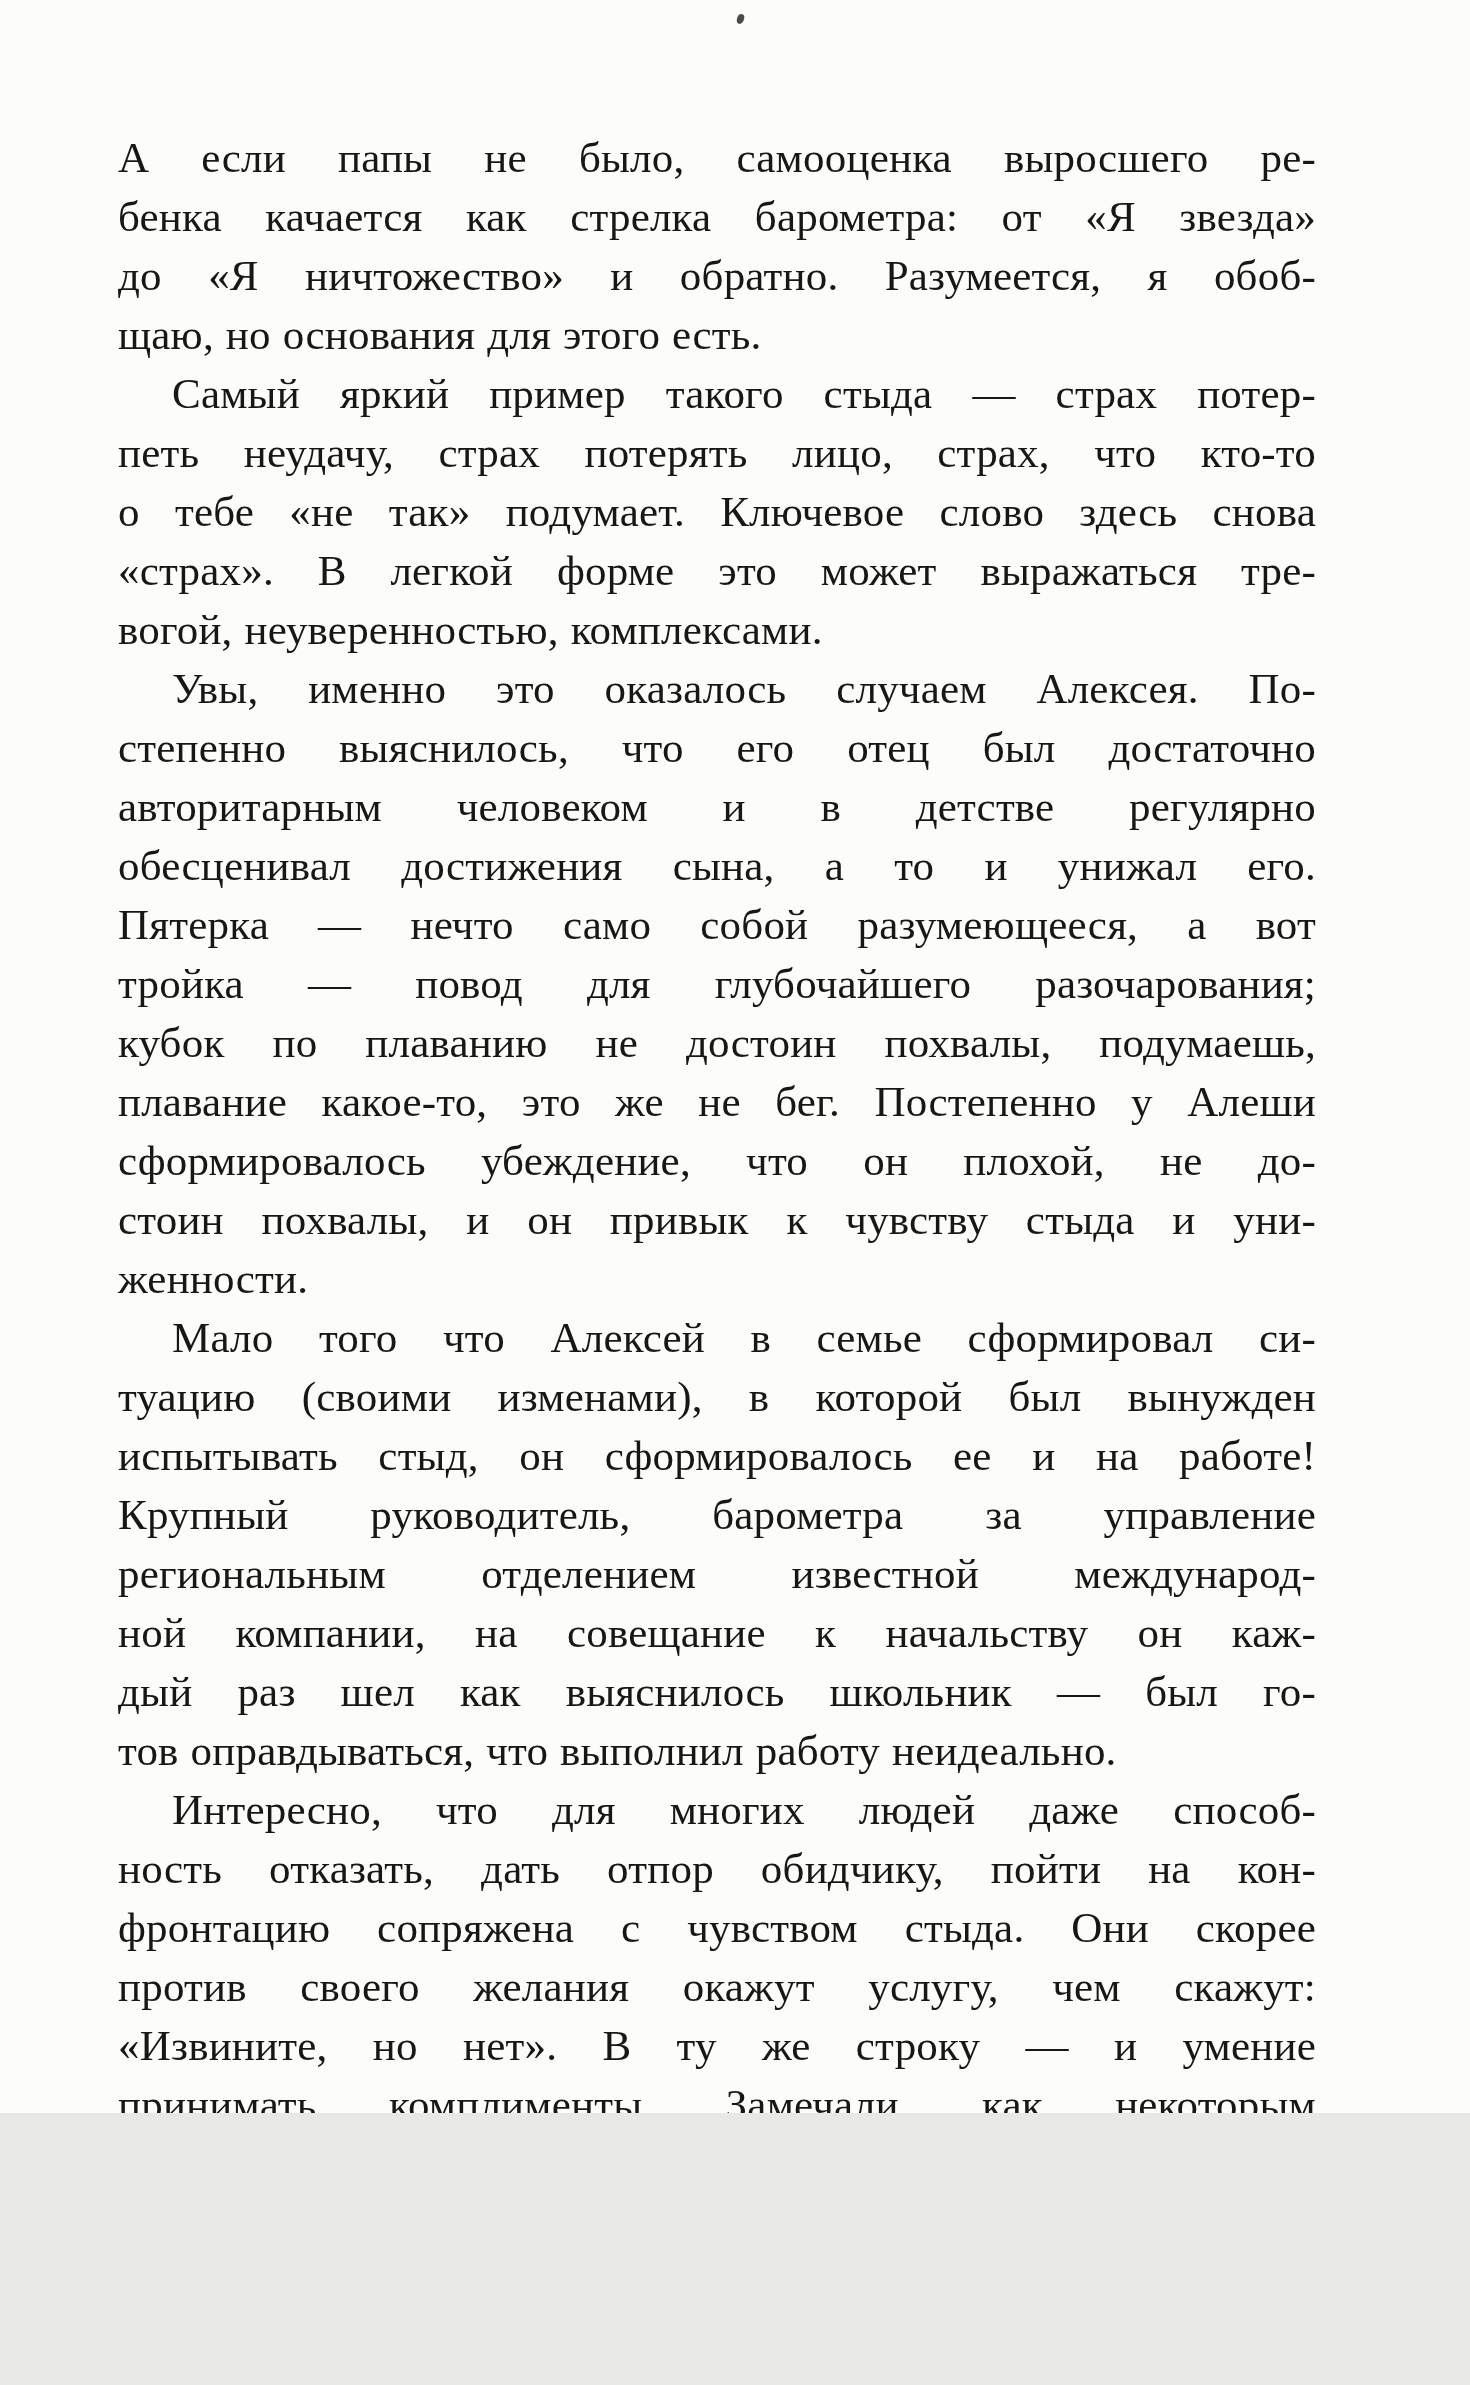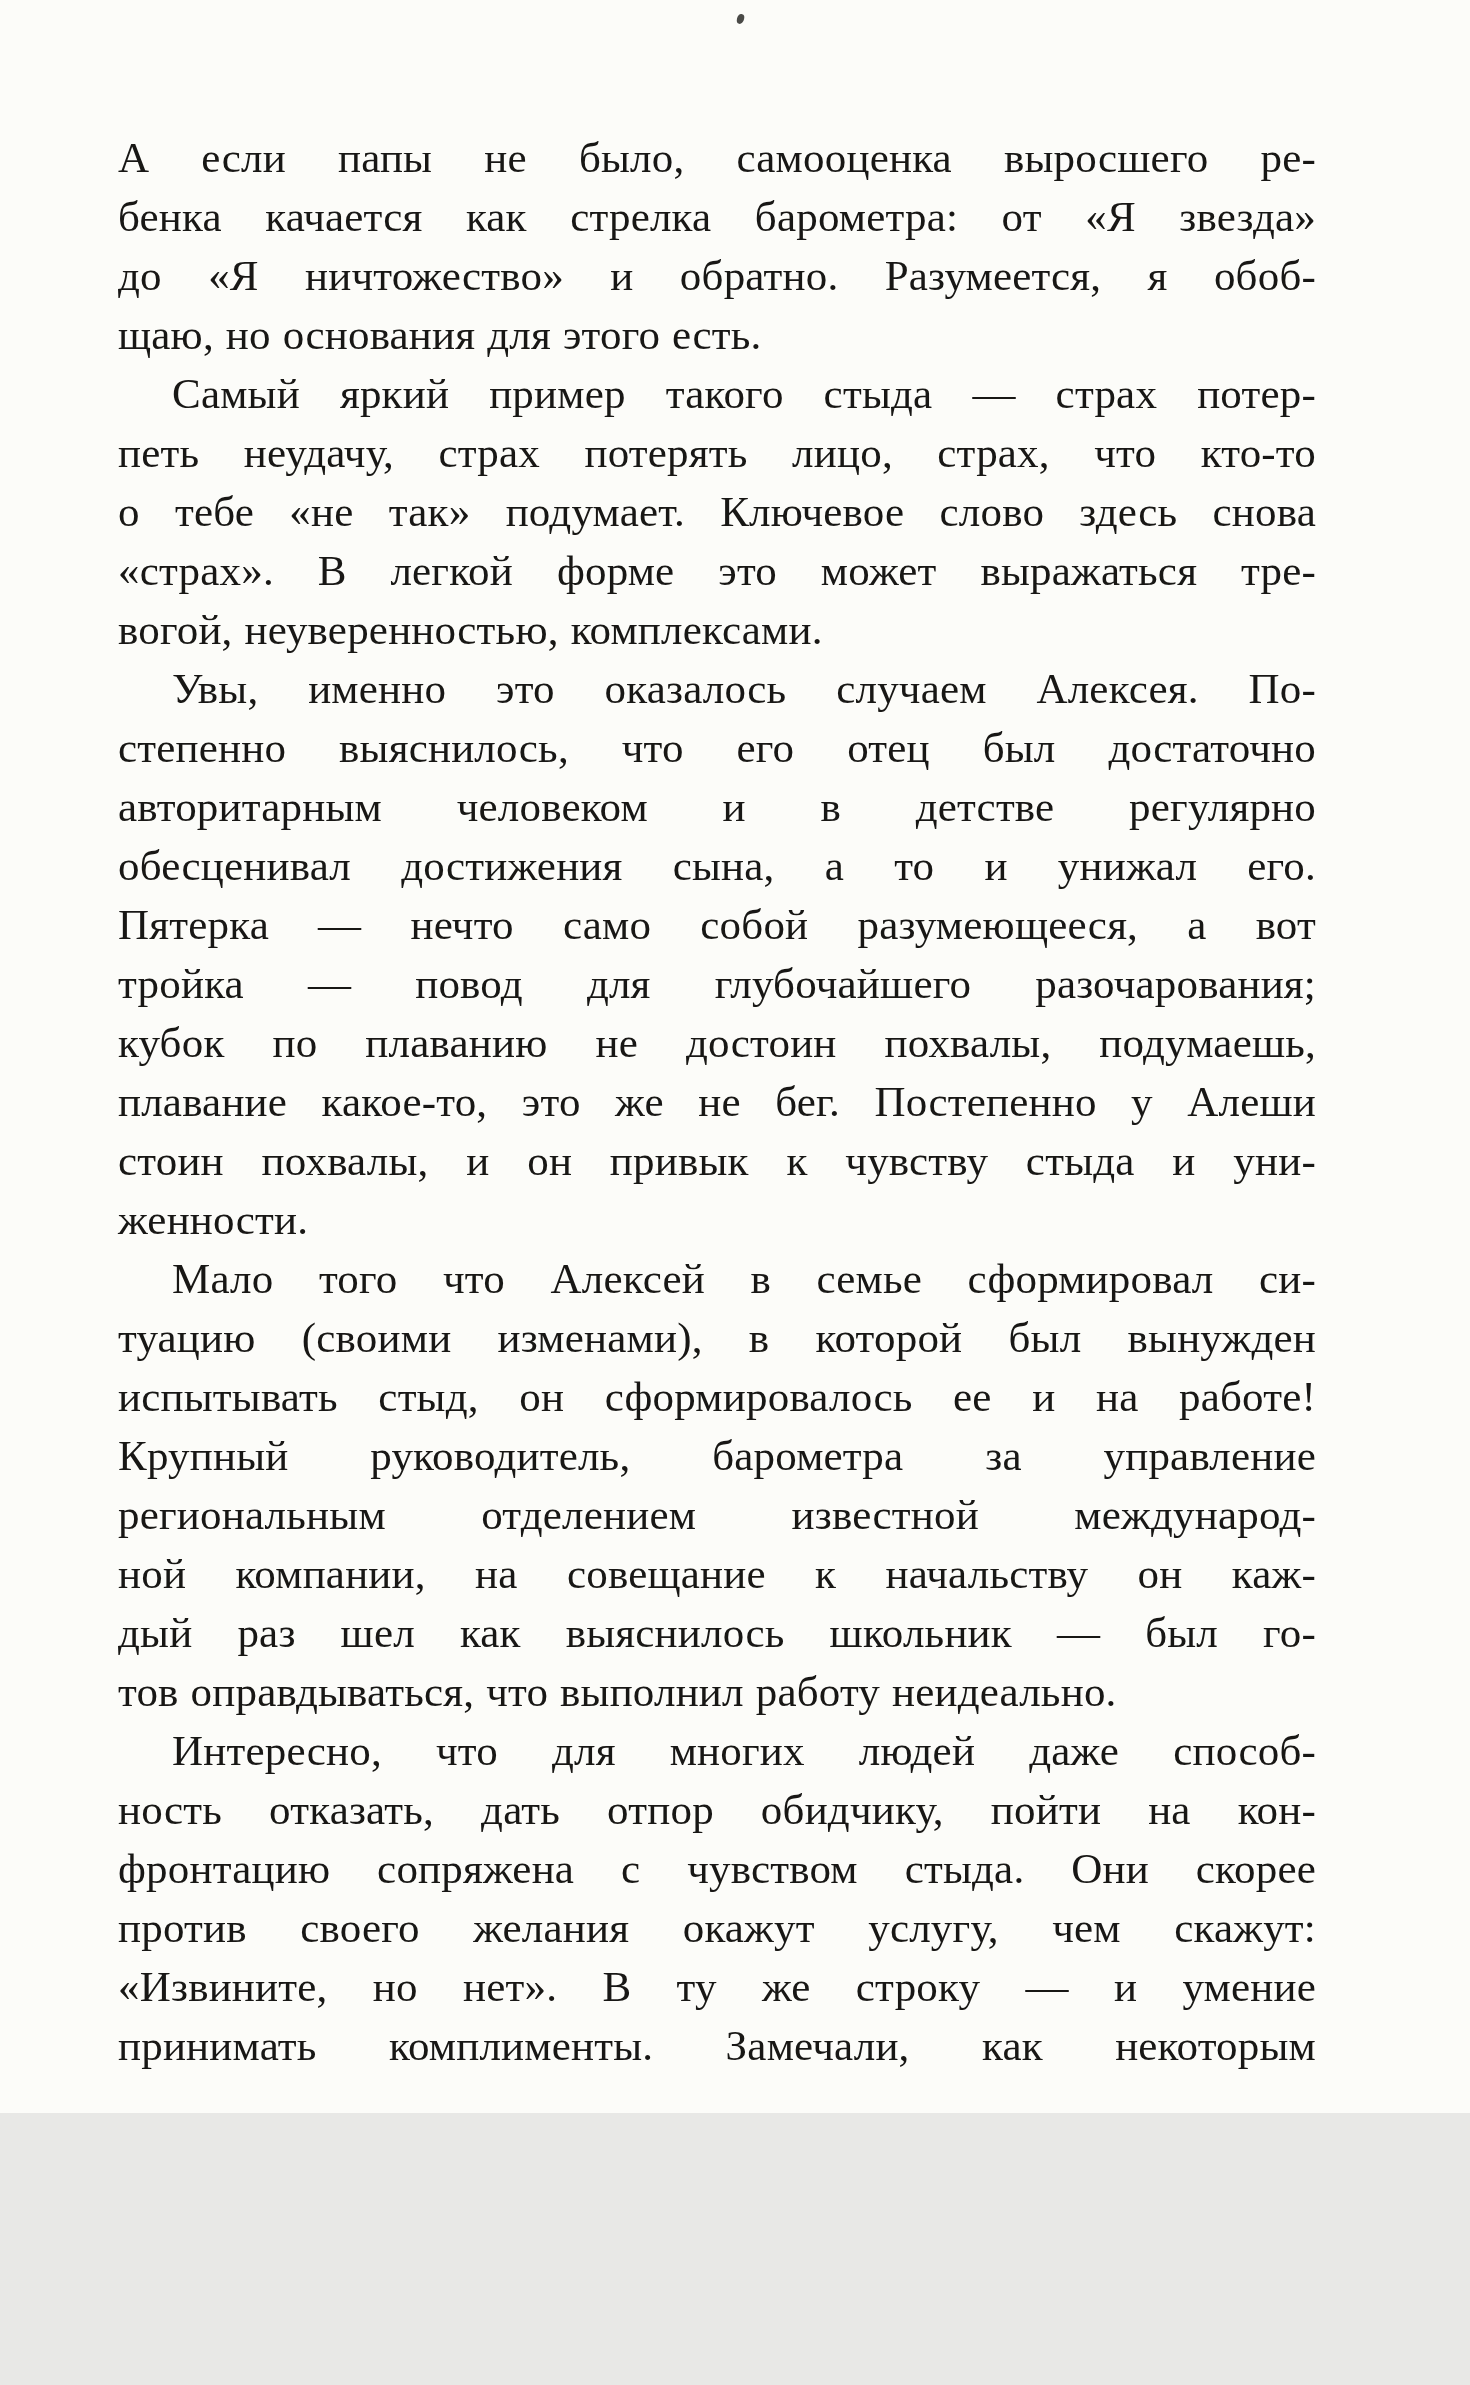--- a/index.html
+++ b/index.html
@@ -100,20 +100,21 @@
       </div>
       <div class="paragraph">
         <div class="line indent">Увы, именно это оказалось случаем Алексея. По-</div>
         <div class="line">степенно выяснилось, что его отец был достаточно</div>
         <div class="line">авторитарным человеком и в детстве регулярно</div>
         <div class="line">обесценивал достижения сына, а то и унижал его.</div>
         <div class="line">Пятерка — нечто само собой разумеющееся, а вот</div>
         <div class="line">тройка — повод для глубочайшего разочарования;</div>
         <div class="line">кубок по плаванию не достоин похвалы, подумаешь,</div>
         <div class="line">плавание какое-то, это же не бег. Постепенно у Алеши</div>
+        <div class="line">сформировалось убеждение, что он плохой, не до-</div>
         <div class="line">стоин похвалы, и он привык к чувству стыда и уни-</div>
         <div class="line endline">женности.</div>
       </div>
       <div class="paragraph">
         <div class="line indent">Мало того что Алексей в семье сформировал си-</div>
         <div class="line">туацию (своими изменами), в которой был вынужден</div>
         <div class="line">испытывать стыд, он сформировалось ее и на работе!</div>
         <div class="line">Крупный руководитель, барометра за управление</div>
         <div class="line">региональным отделением известной международ-</div>
         <div class="line">ной компании, на совещание к начальству он каж-</div>

